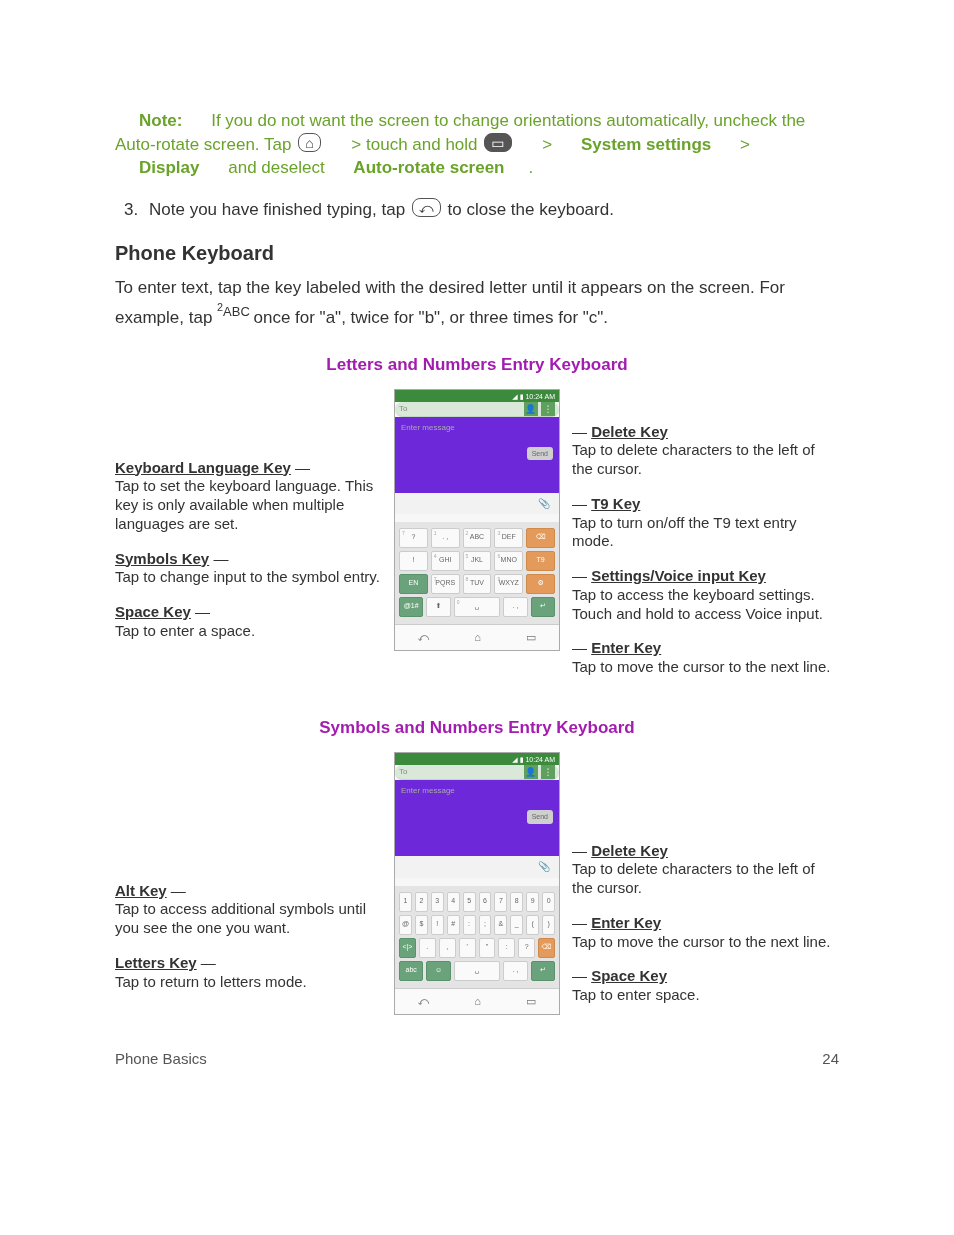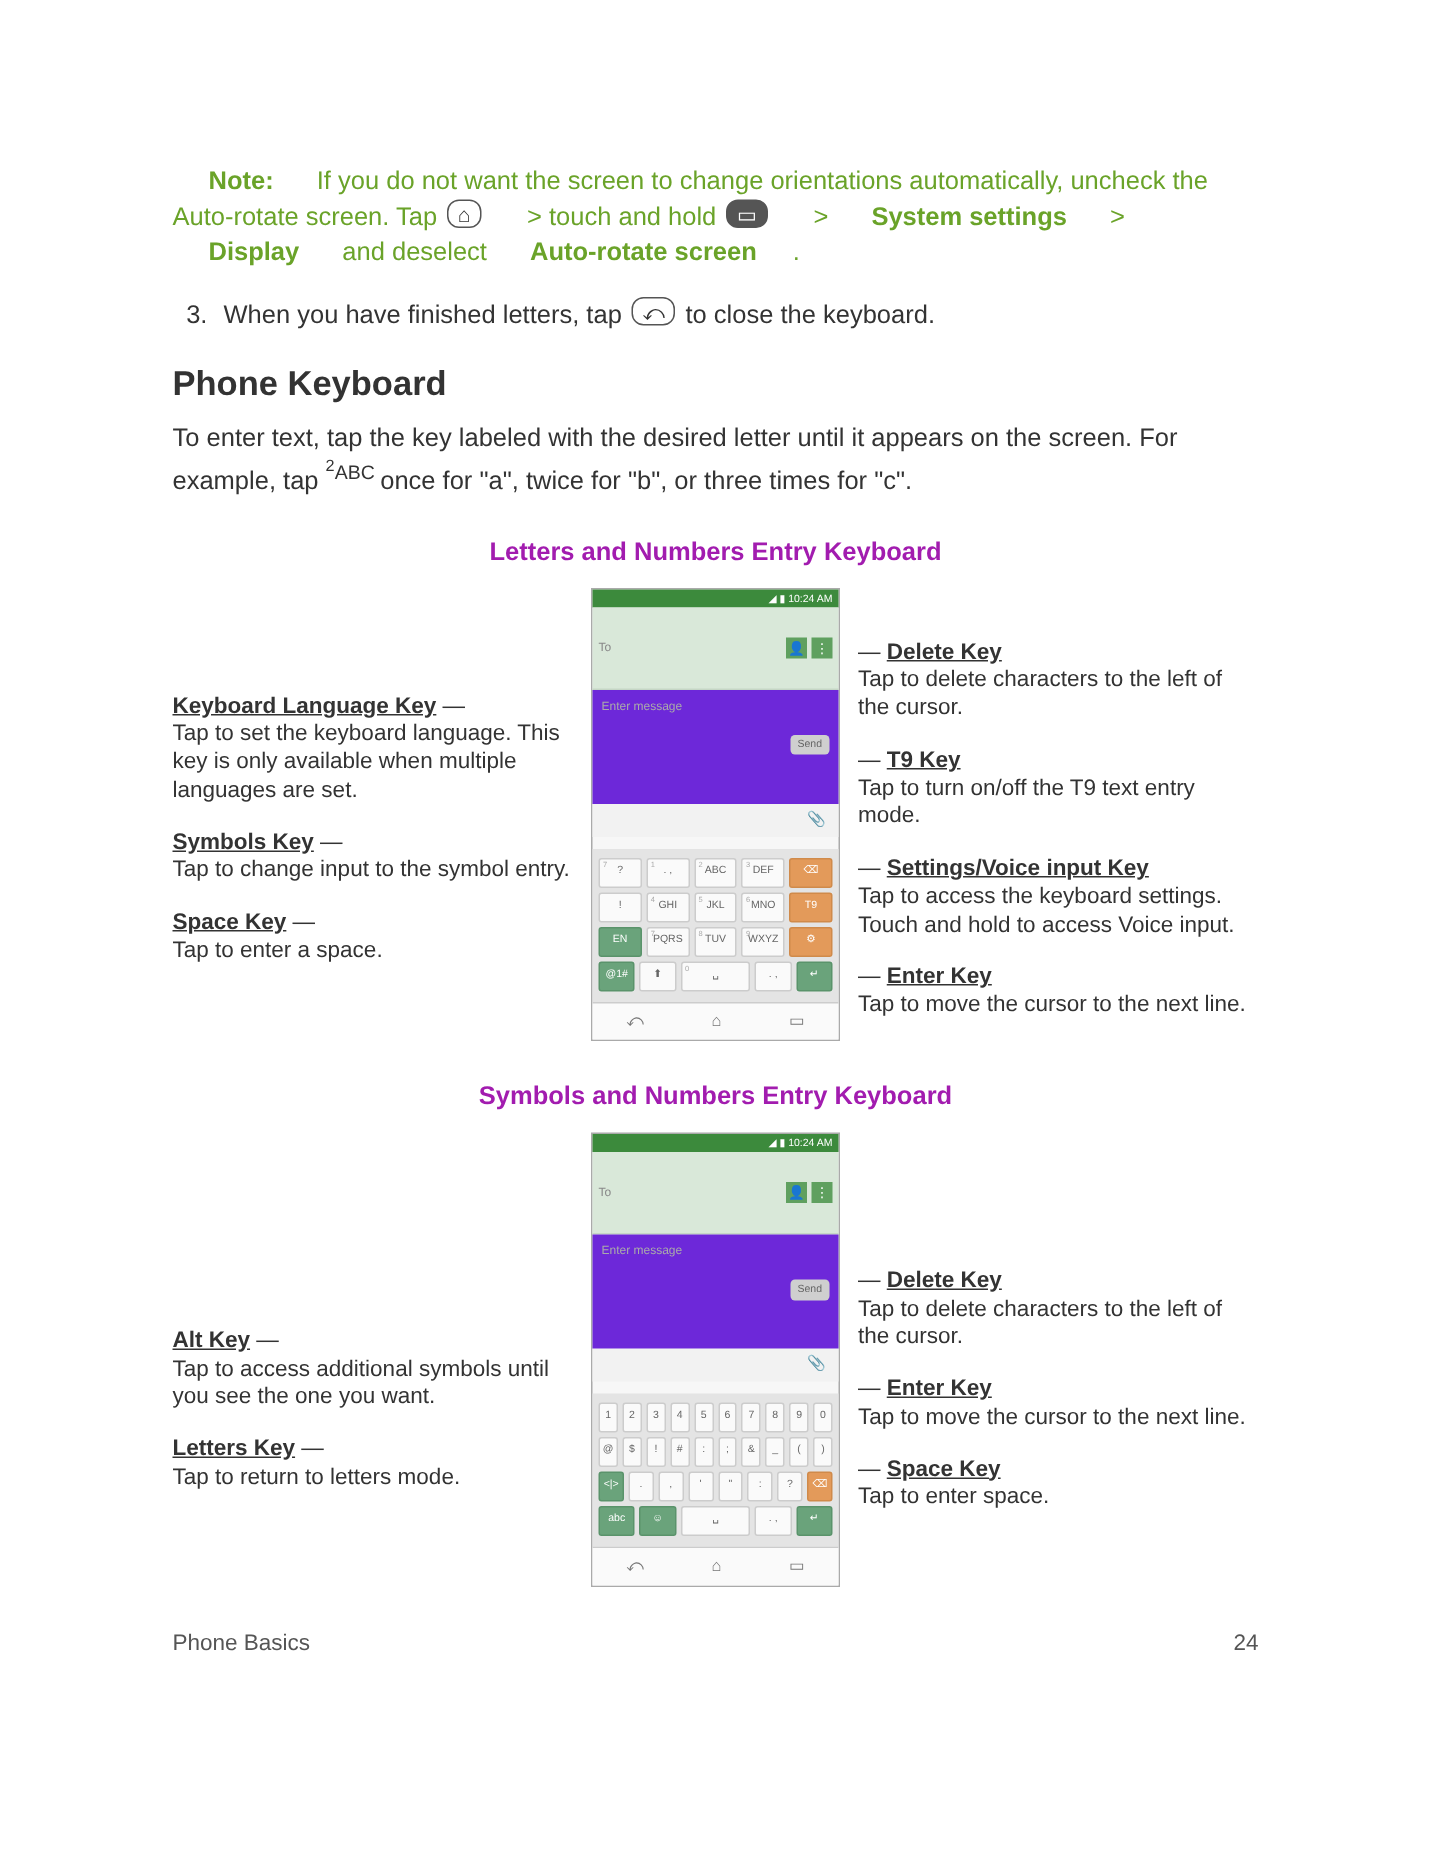--- a/index.html
+++ b/index.html
@@ -23,21 +23,21 @@
     padding:1px 6px 0 6px;
     font-size:14px;
     line-height:16px;
     vertical-align:2px;
     margin:0 2px;
   }
   .inline-icon.solid{background:#555;color:#fff;border-color:#555;}
   ol.step{margin:0 0 18px 0;padding-left:28px;}
   ol.step li{padding-left:6px;}
   h3.section{
-    font-size:23px;
+    font-size:20px;
     font-weight:bold;
     margin:18px 0 10px 0;
     color:#333;
   }
   .abc-super{
     font-size:13px;
     vertical-align:super;
     position:relative;
     text-align:center;
   }
@@ -75,24 +75,25 @@
     background:#3c8a3c;
     color:#fff;
     font-size:7px;
     text-align:right;
     padding:2px 4px 1px 0;
   }
   .to-row{
     display:flex;
     align-items:center;
     background:#d9e8d9;
-    padding:20px 4px;
+    padding:0 4px;
     border-bottom:1px solid #c5d6c5;
     font-size:8px;
     color:#888;
+    border-radius:10px;
   }
   .to-row .to{flex:1;}
   .to-row .pi{width:14px;height:14px;background:#5fa05f;margin-left:3px;display:flex;align-items:center;justify-content:center;color:#fff;font-size:9px;}
   .msg-area{
     padding:6px;
     background:#6d28d9;
     height:64px;
     position:relative;
     font-size:8px;
     color:#aaa;
@@ -160,21 +161,21 @@
   <span class="green">&gt;</span>
   <span class="green bold">System settings</span>
   <span class="green">&gt;</span>
   <span class="green bold">Display</span>
   <span class="green">and deselect</span>
   <span class="green bold">Auto-rotate screen</span><span class="green">.</span>
 </p>
 
 <ol class="step" start="3">
   <li>
-    <span>When you have finished letters, tap</span>
+    <span>Note you have finished typing, tap</span>
     <span class="inline-icon">⤺</span>
     <span>to close the keyboard.</span>
   </li>
 </ol>
 
 <h3 class="section">Phone Keyboard</h3>
 <p>
   <span>To enter text, tap the key labeled with the desired letter until it appears on the screen. For example, tap</span>
   <span class="abc-super">
     <sup>2</sup><span>ABC</span>

